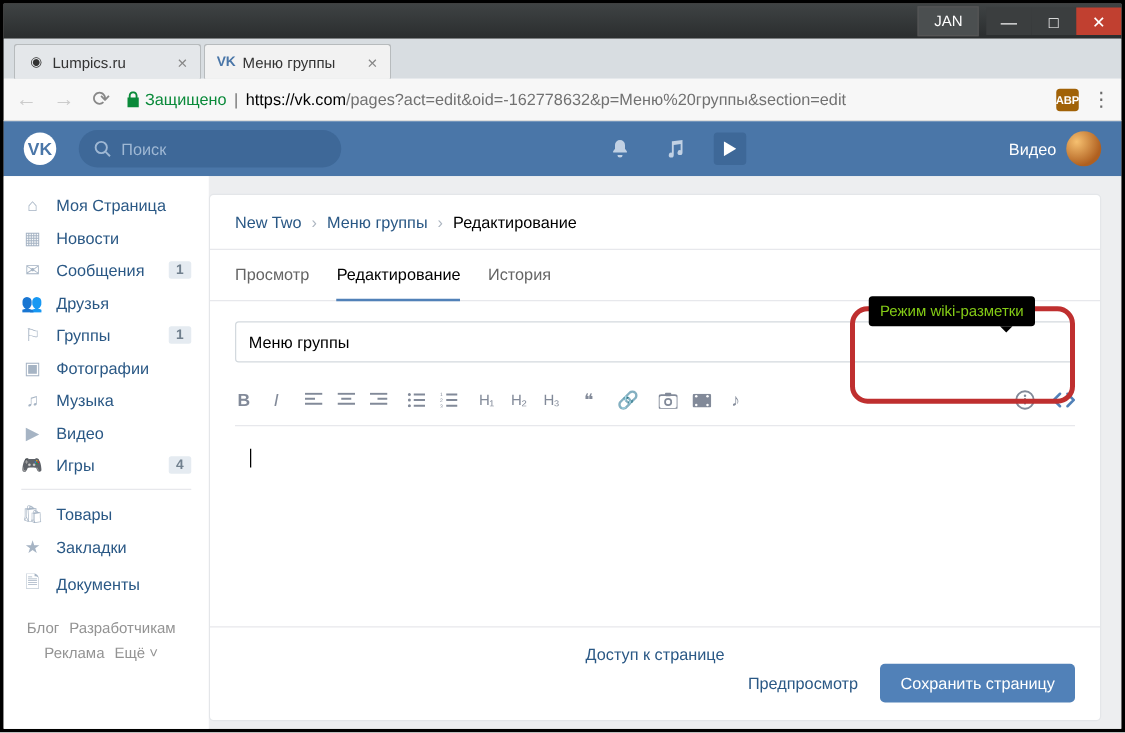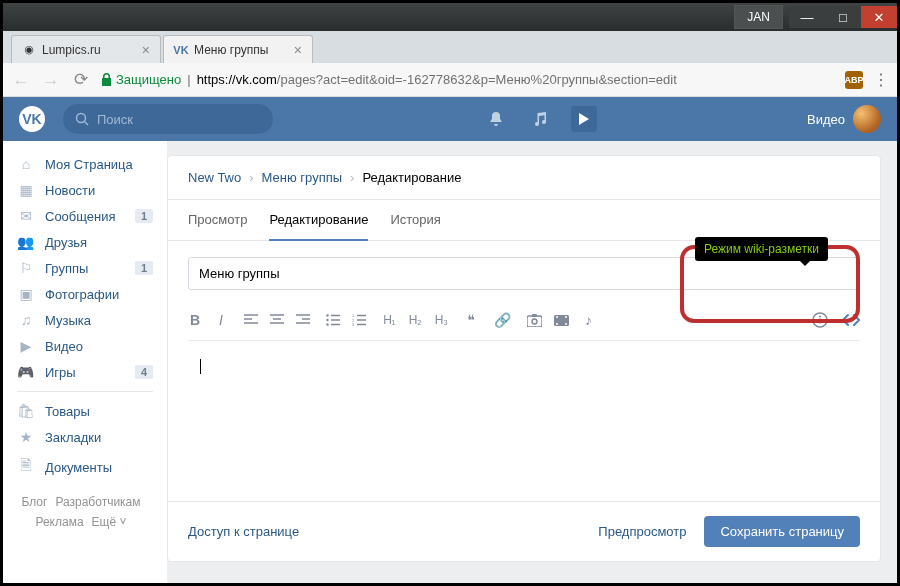--- a/index.html
+++ b/index.html
@@ -72,21 +72,21 @@
 .toolbar-right { margin-left:auto; display:flex; gap:14px; align-items:center; }
 .tool.code { color:#5181b8; }
 .editor-area { min-height:120px; padding:18px 12px; font-size:13px; }
 .cursor-bar { display:inline-block; width:1px; height:15px; background:#000; }
 
 
 .callout { position:absolute; right:20px; top:4px; width:180px; height:78px; border:4px solid #bf2f2f; border-radius:14px; pointer-events:none; }
 .tooltip { position:absolute; right:28px; top:-12px; background:#000; color:#84cc16; font-size:12px; padding:5px 9px; border-radius:3px; white-space:nowrap; }
 .tooltip::after { content:""; position:absolute; bottom:-5px; right:18px; border:5px solid transparent; border-top-color:#000; border-bottom:none; }
 
-.footbar { border-top:1px solid #e7e8ec; padding:14px 20px; display:flex; align-items:center; font-size:13px; }
+.footbar { border-top:1px solid #e7e8ec; padding:14px 20px; display:flex; align-items:center; font-size:13px;flex-direction:column; }
 .footbar .link { color:#2a5885; cursor:pointer; }
 .footbar .right { margin-left:auto; display:flex; gap:18px; align-items:center; }
 .btn-primary { background:#5181b8; color:#fff; border:none; padding:8px 16px; border-radius:4px; font-size:13px; cursor:pointer; }
 
 svg { display:block; }
 </style>
 </head>
 <body>
 
 <div class="window">

